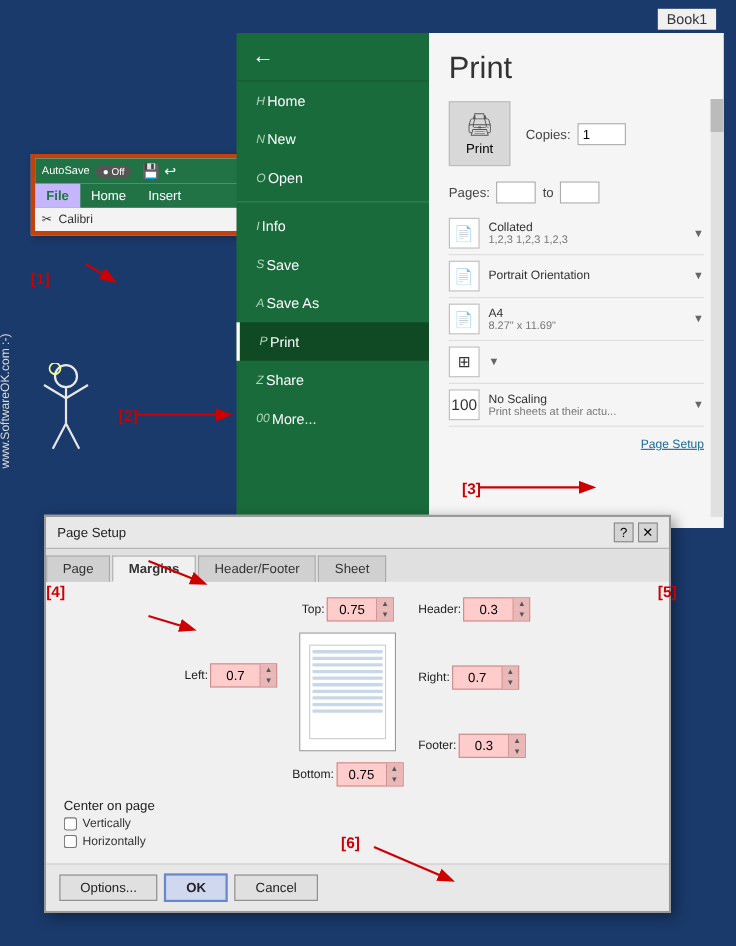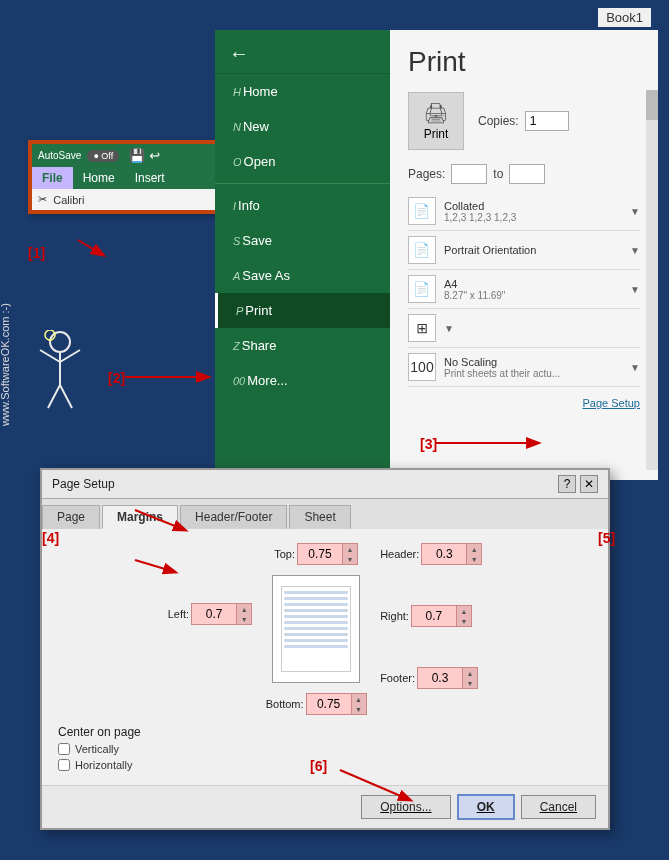--- a/index.html
+++ b/index.html
@@ -439,27 +439,26 @@
       font-size: 11px;
       color: #333;
       margin-top: 4px;
     }
     .center-option input[type=checkbox] {
       width: 12px;
       height: 12px;
     }
     .dialog-footer {
       display: flex;
-      justify-content: flex-end;
+      justify-content: flex-start;
       align-items: center;
       padding: 8px 12px;
       gap: 6px;
       background: #e8e8e8;
       border-top: 1px solid #ccc;
-      text-decoration: underline;
     }
     .dialog-btn {
       padding: 4px 18px;
       font-size: 12px;
       border: 1px solid #888;
       background: #e0e0e0;
       cursor: pointer;
       color: #222;
     }
     .dialog-btn.primary {

